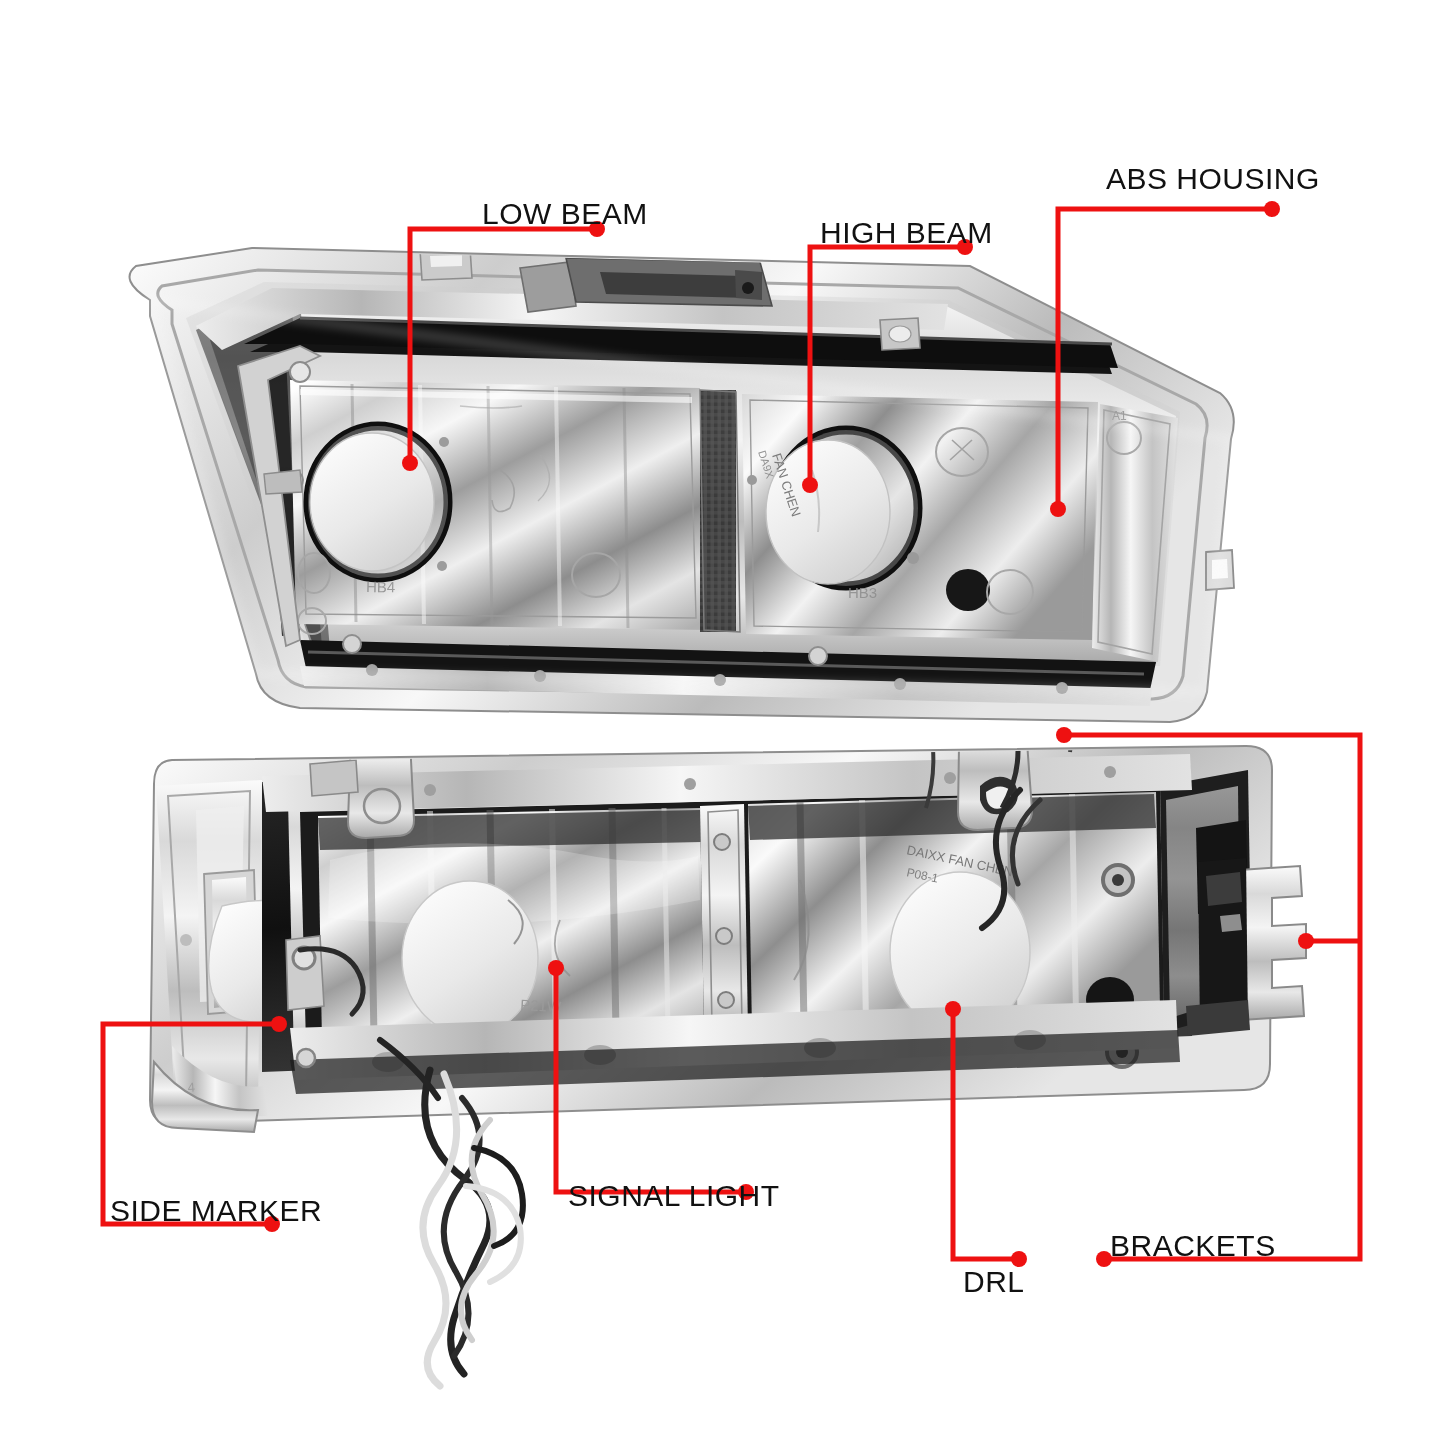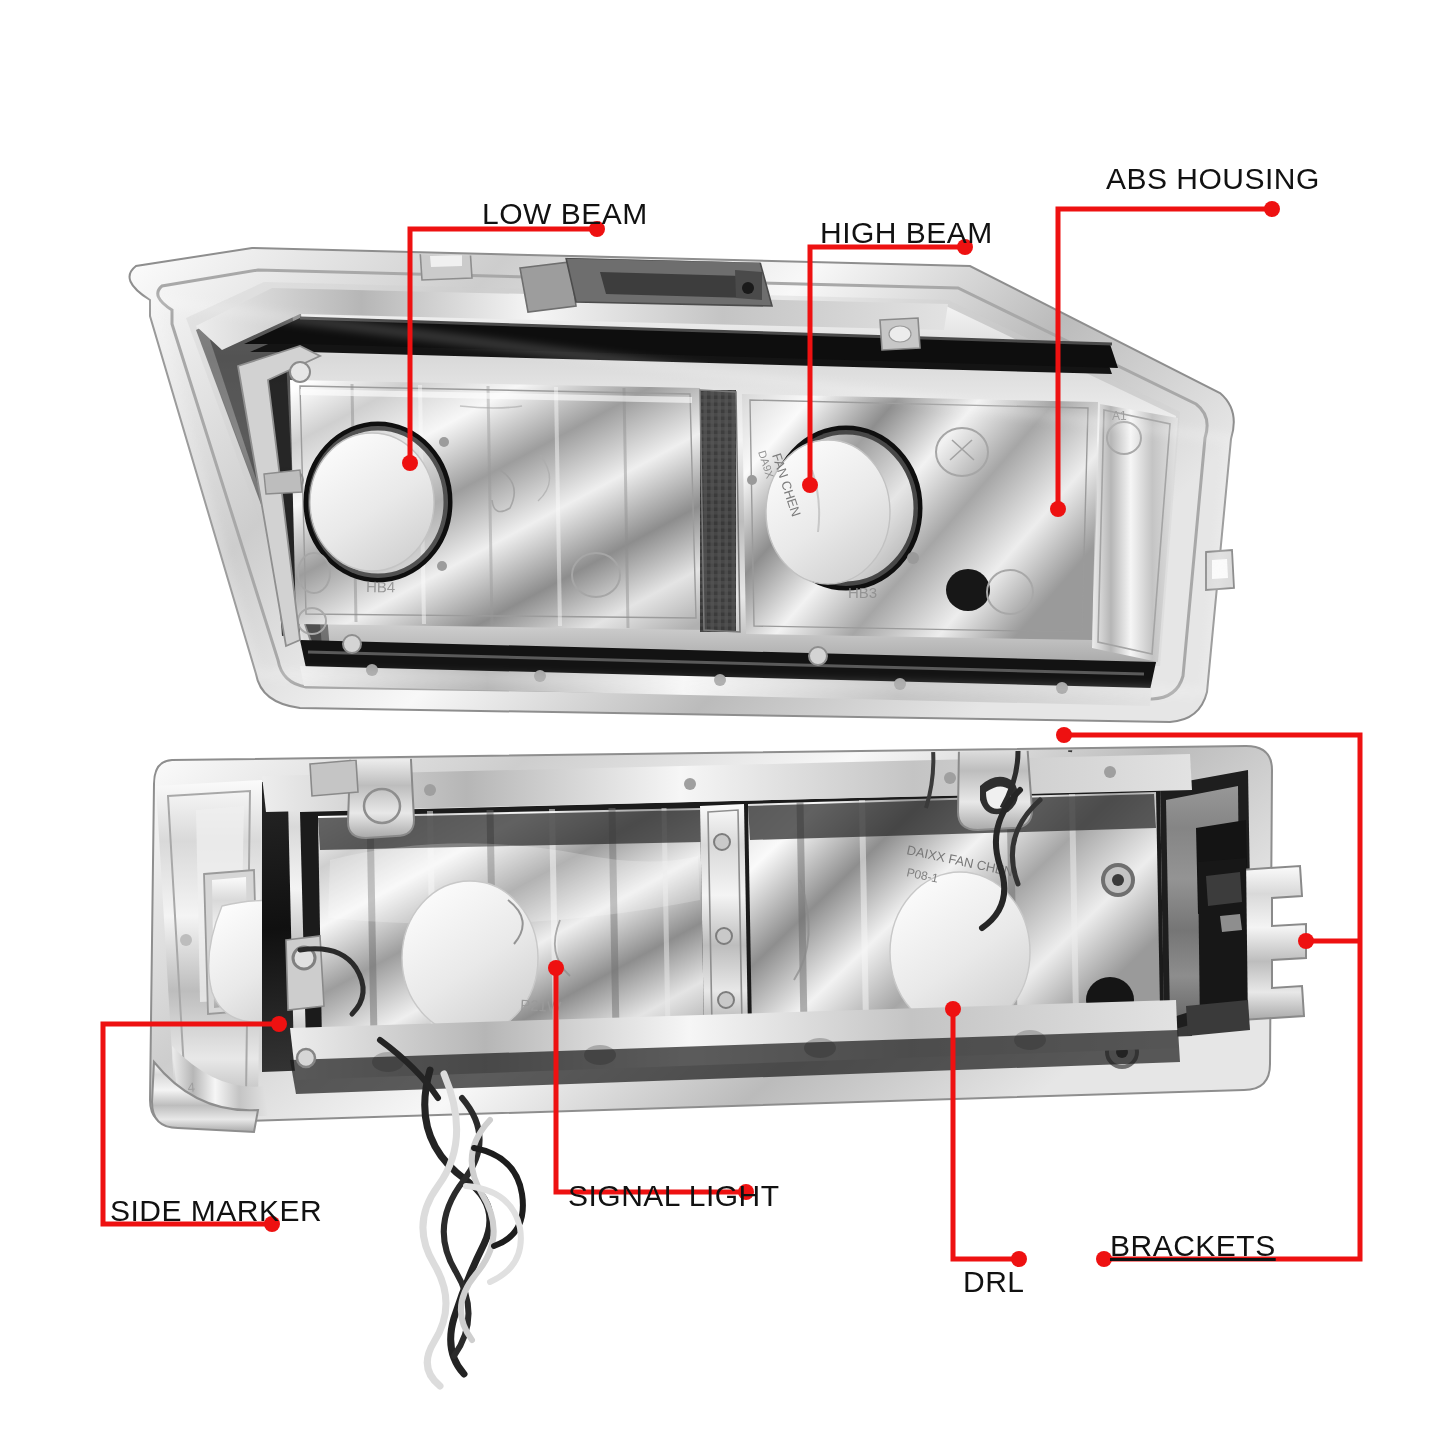--- a/index.html
+++ b/index.html
@@ -429,15 +429,15 @@
       <circle cx="1306" cy="941" r="8" fill="#ee1111"></circle>
     </g>
   </svg>
 
   <div class="lbl" style="left:482px; top:199px;">LOW BEAM</div>
   <div class="lbl" style="left:820px; top:218px;">HIGH BEAM</div>
   <div class="lbl" style="left:1106px; top:164px;">ABS HOUSING</div>
   <div class="lbl" style="left:110px; top:1196px;">SIDE MARKER</div>
   <div class="lbl" style="left:568px; top:1165px;margin-top:16px;">SIGNAL LIGHT</div>
   <div class="lbl" style="left:963px; top:1267px;">DRL</div>
-  <div class="lbl" style="left:1110px; top:1231px;text-decoration:underline;">BRACKETS</div>
+  <div class="lbl" style="left:1110px; top:1231px;">BRACKETS</div>
 
 </div>
 
 </body></html>

